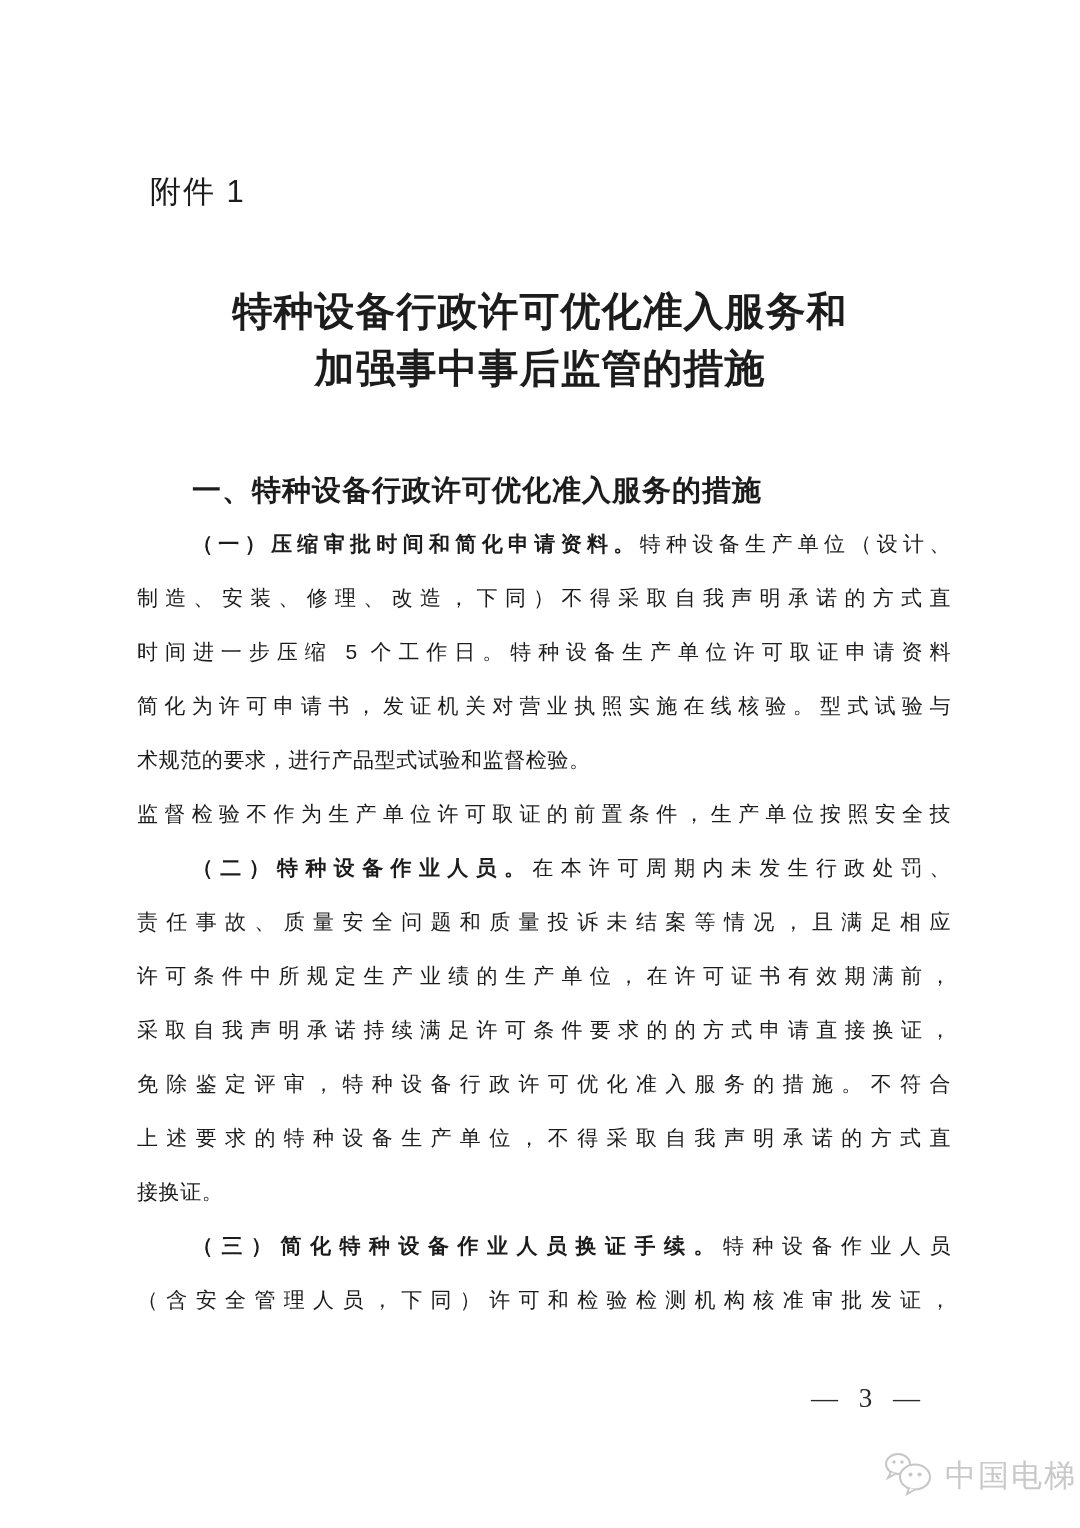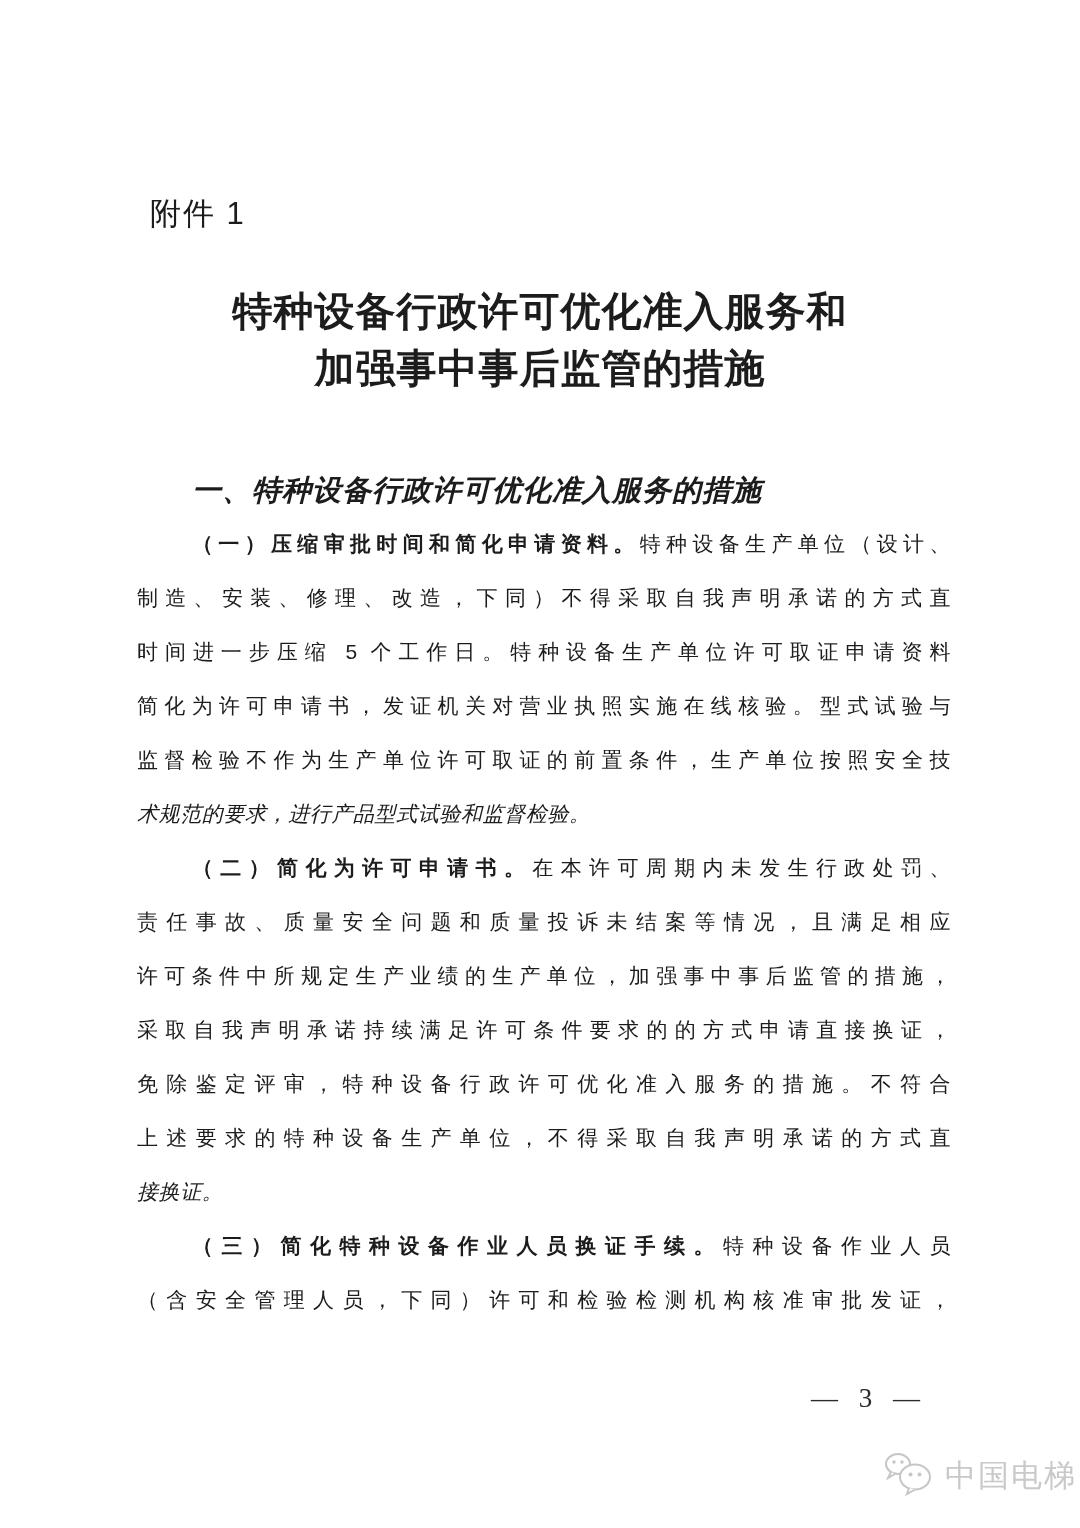--- a/index.html
+++ b/index.html
@@ -5,40 +5,40 @@
   html,body{margin:0;padding:0;background:#ffffff;}
   #page{
     position:relative;
     width:1080px;height:1528px;
     background:#ffffff;
     font-family:"Liberation Sans",sans-serif;
     color:#1c1c1c;
     overflow:hidden;
   }
   #attachment-label{
-    position:absolute;left:150px;top:194px;
+    position:absolute;left:150px;top:172px;
     font-size:31px;line-height:40px;letter-spacing:2px;text-align:right;
   }
   #title{
     position:absolute;left:0;top:283px;width:1080px;
     text-align:center;font-weight:bold;
     font-size:40px;line-height:57px;letter-spacing:1px;
   }
   #body{
     position:absolute;left:137px;top:463px;width:814px;
   }
   .line{
     height:54px;line-height:54px;
     font-size:21px;letter-spacing:0.6px;
     text-align:justify;text-align-last:justify;
     text-justify:inter-character;
     white-space:nowrap;
     color:#1c1c1c;
   }
-  .line.no-just{text-align:center;text-align-last:left;font-style:italic;}
+  .line.no-just{text-align:center;text-align-last:left;}
   .line.indent{text-indent:55px;}
   .line.heading{font-weight:bold;font-size:29px;letter-spacing:1px;}
   .lead{font-weight:bold;}
   #page-number{
     position:absolute;top:1381px;right:158px;
     font-family:"Liberation Serif",serif;
     font-size:27px;line-height:34px;
     word-spacing:10px;letter-spacing:2px;
     color:#2a2a2a;
   }
@@ -62,25 +62,25 @@
     <div>特种设备行政许可优化准入服务和</div>
     <div>加强事中事后监管的措施</div>
   </div>
 
   <div id="body">
       <div class="line heading indent no-just">一、特种设备行政许可优化准入服务的措施</div>
       <div class="line indent"><span class="lead">（一）压缩审批时间和简化申请资料。</span>特种设备生产单位（设计、</div>
       <div class="line">制造、安装、修理、改造，下同）不得采取自我声明承诺的方式直</div>
       <div class="line">时间进一步压缩 5 个工作日。特种设备生产单位许可取证申请资料</div>
       <div class="line">简化为许可申请书，发证机关对营业执照实施在线核验。型式试验与</div>
+      <div class="line no-just">术规范的要求，进行产品型式试验和监督检验。</div>
       <div class="line">监督检验不作为生产单位许可取证的前置条件，生产单位按照安全技</div>
-      <div class="line no-just">术规范的要求，进行产品型式试验和监督检验。</div>
-      <div class="line indent"><span class="lead">（二）简化为许可申请书。</span>在本许可周期内未发生行政处罚、</div>
+      <div class="line indent"><span class="lead">（二）特种设备作业人员。</span>在本许可周期内未发生行政处罚、</div>
       <div class="line">责任事故、质量安全问题和质量投诉未结案等情况，且满足相应</div>
-      <div class="line">许可条件中所规定生产业绩的生产单位，加强事中事后监管的措施，</div>
+      <div class="line">许可条件中所规定生产业绩的生产单位，在许可证书有效期满前，</div>
       <div class="line">采取自我声明承诺持续满足许可条件要求的的方式申请直接换证，</div>
       <div class="line">免除鉴定评审，特种设备行政许可优化准入服务的措施。不符合</div>
       <div class="line">上述要求的特种设备生产单位，不得采取自我声明承诺的方式直</div>
       <div class="line no-just">接换证。</div>
       <div class="line indent"><span class="lead">（三）简化特种设备作业人员换证手续。</span>特种设备作业人员</div>
       <div class="line">（含安全管理人员，下同）许可和检验检测机构核准审批发证，</div>
     </div>
 
   <div id="page-number">— 3 —</div>
 

